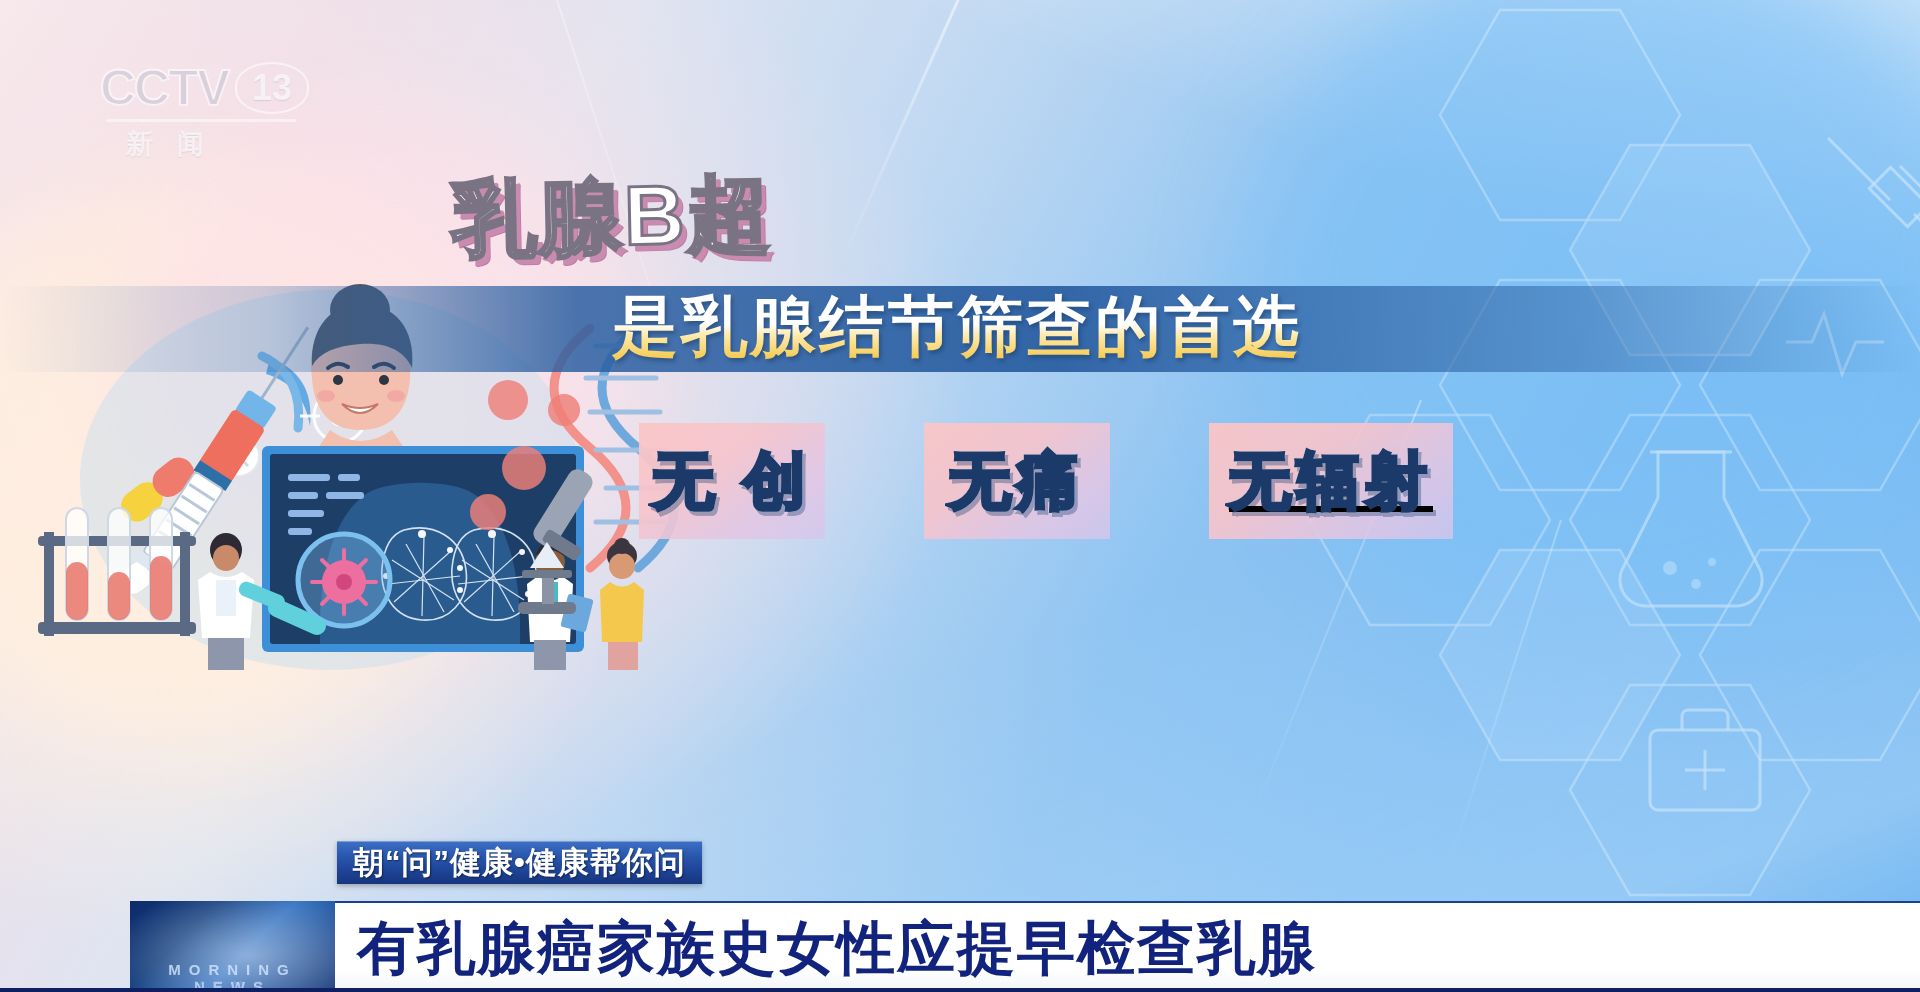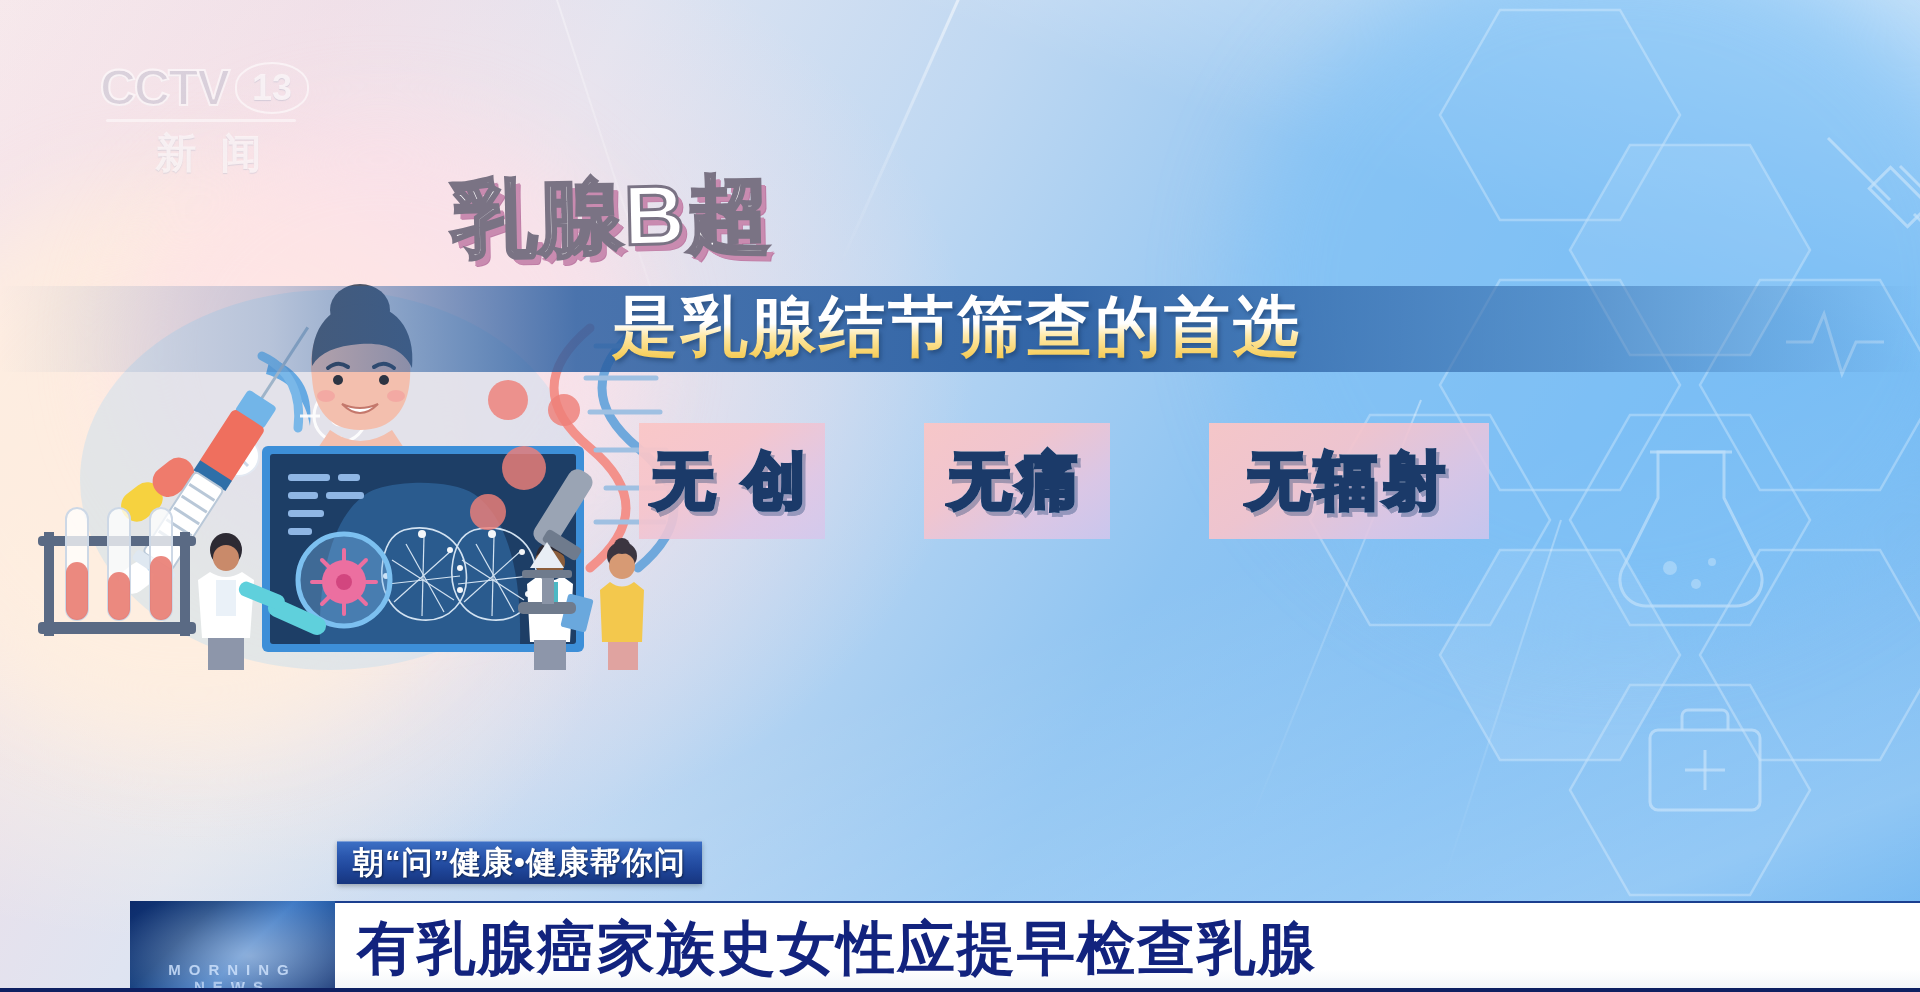--- a/index.html
+++ b/index.html
@@ -49,22 +49,22 @@
     position:absolute; left:0; top:0; width:74px; height:52px;
     border:2px solid rgba(255,255,255,.9); border-radius:40px/26px;
   }
   .cc-13-wrap .num{
     position:absolute; inset:0; display:flex; align-items:center; justify-content:center;
     font-size:36px; font-weight:700; color:rgba(255,255,255,.92);
     text-shadow:0 1px 1px rgba(120,140,170,.4);
   }
   .cctv-underline{ width:190px; height:3px; background:rgba(255,255,255,.8); margin:5px 0 4px 6px; border-radius:2px; }
   .cctv-xw{
-    font-size:41px; font-weight:700; letter-spacing:24px;
-    color:rgba(255,255,255,.85); text-align:center; padding-left:26px;
+    font-size:27px; font-weight:700; letter-spacing:24px;
+    color:rgba(255,255,255,.85); padding-left:26px;
     text-shadow:0 1px 1px rgba(120,150,180,.35);
   }
 
   
   .title-main{
     position:absolute; left:452px; top:160px;
     font-size:84px; font-weight:700; letter-spacing:2px;
     color:#ffffff;
     -webkit-text-stroke:3px #7a7384;
     text-shadow:
@@ -435,21 +435,21 @@
 
   <div class="title-sub">是乳腺结节筛查的首选</div>
 
   <div class="feat-row">
     <div class="feat" style="width:186px;">
       <span>无 创</span>
     </div>
     <div class="feat" style="width:186px;">
       <span>无痛</span>
     </div>
-    <div class="feat" style="width:280px;">
+    <div class="feat" style="width:244px;text-decoration:underline;">
       <span>无辐射</span>
     </div>
   </div>
 
   <div class="topic-bar">
     <span>朝“问”健康•健康帮你问</span>
   </div>
 
   <div class="news-bar">
     <span>有乳腺癌家族史女性应提早检查乳腺</span>

